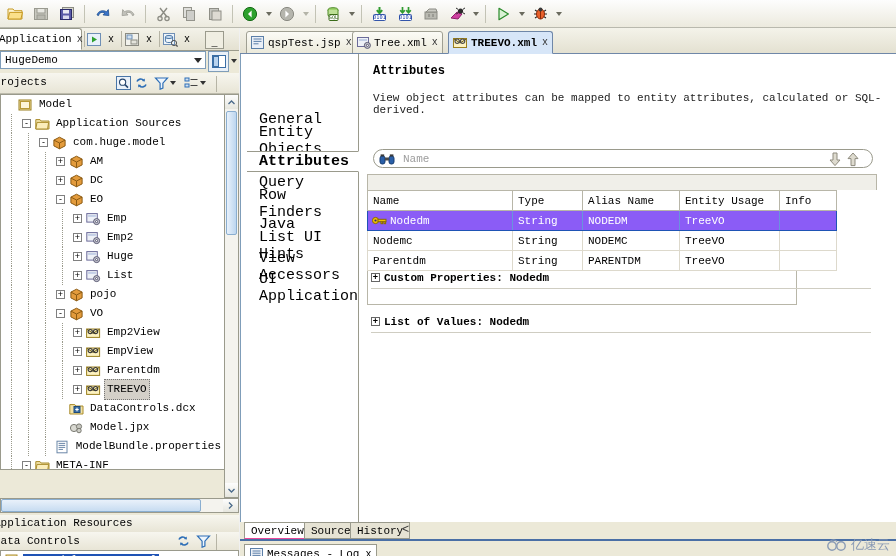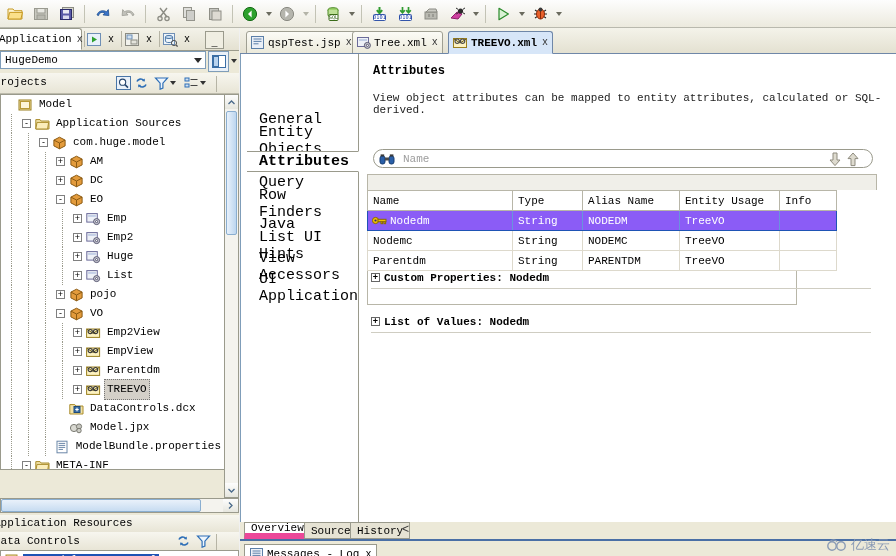--- a/index.html
+++ b/index.html
@@ -131,21 +131,21 @@
   .collapser .hdr{display:flex;align-items:center;font-weight:bold;font-size:11px;height:15px;}
   .collapser .rule{height:1px;background:#cfcdc2;margin-top:3px;}
   .plusbox{width:9px;height:9px;border:1px solid #666;background:#fff;margin-right:4px;
     display:inline-flex;align-items:center;justify-content:center;font-size:9px;line-height:7px;
     font-family:"Liberation Sans",sans-serif;box-sizing:border-box;}
 
   .ovtabs{position:absolute;left:0;top:494px;width:656px;height:18px;
     background:#ece9d8;}
   .ovtab{position:absolute;top:0;height:17px;display:flex;align-items:center;padding:0 6px;
     font-size:11px;box-sizing:border-box;background:#e6e3d4;border:1px solid #9a9a8c;}
-  .ovtab.active{background:#fff;border-bottom:6px solid #ec4899;font-weight:normal;}
+  .ovtab.active{background:#fff;border-bottom:1px solid #ec4899;font-weight:normal;}
   .ovline{position:absolute;left:0;top:511px;width:656px;height:2px;background:#4a6fa5;}
 
   .msgbar{position:absolute;left:0;top:514px;width:656px;height:42px;background:#ece9d8;}
   .msgtab{position:absolute;left:4px;top:2px;height:18px;display:flex;align-items:center;
     padding:0 5px;background:#fff;border:1px solid #9a9a8c;border-bottom:none;font-size:11px;}
   .msgtab .x{margin-left:6px;font-size:10px;}
 
   .watermark{position:absolute;right:6px;bottom:2px;display:flex;align-items:center;
     color:#8a9bb5;font-size:13px;font-family:"DejaVu Sans",sans-serif;}
 </style>

